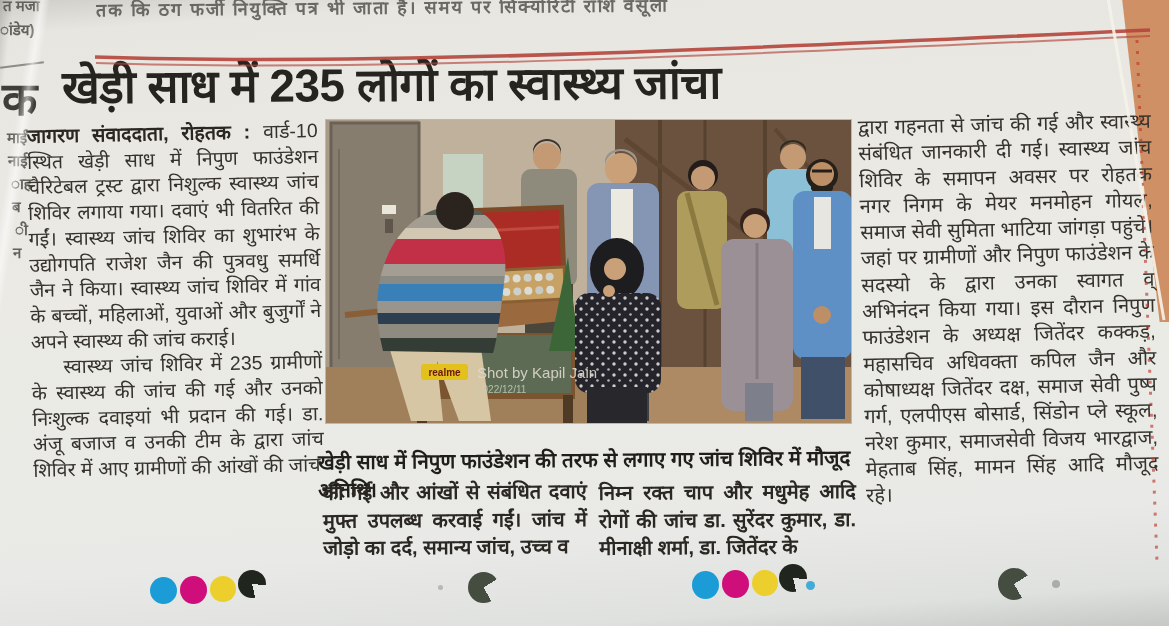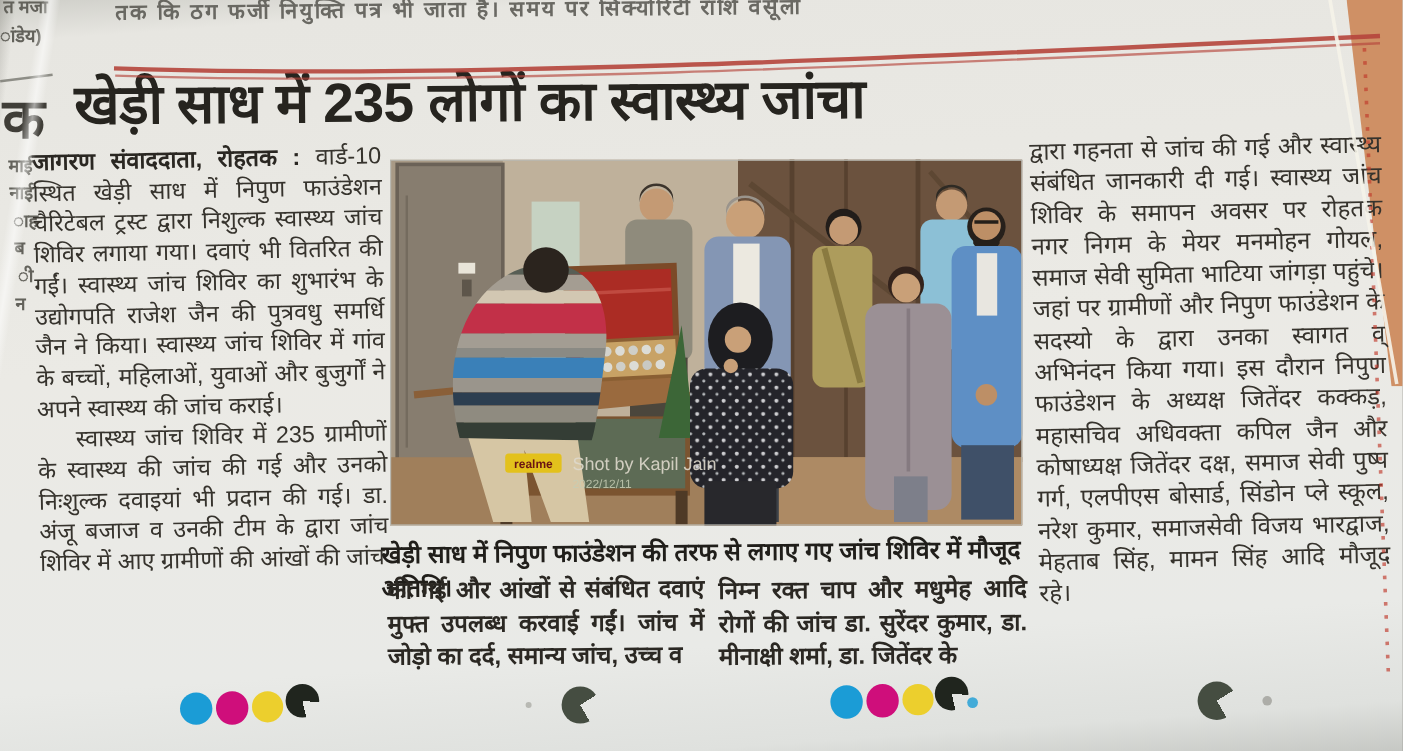--- a/index.html
+++ b/index.html
@@ -38,21 +38,21 @@
   .frag{position:absolute;color:#63625b;font-size:15px;font-weight:700;}
   .frag-rule{position:absolute;left:0;top:64px;width:44px;height:2px;background:#8d8d86;transform:rotate(-7deg);}
   .bodytext{color:#36332d;text-align:justify;}
   .col-left{
     position:absolute;top:121px;left:30px;width:291px;
     font-size:19.5px;line-height:25.7px;transform:rotate(-1.15deg);
   }
   .col-left p{margin:0;}
   .col-left p + p{text-indent:32px;}
   .byline{font-weight:700;color:#2a2722;}
-  .photo{position:absolute;top:133px;left:325px;width:527px;height:287px;}
+  .photo{position:absolute;top:119px;left:325px;width:527px;height:287px;}
   .caption{
     position:absolute;top:445px;left:318px;width:548px;
     font-size:20.5px;font-weight:700;color:#201e1a;transform:rotate(-.5deg);
   }
   .mid{position:absolute;top:479px;font-size:20px;line-height:27.6px;font-weight:700;color:#2b2823;text-align:justify;}
   .mid-a{left:323px;width:264px;transform:rotate(-.4deg);}
   .mid-b{left:599px;width:257px;transform:rotate(-.4deg);}
   .col-right{
     position:absolute;top:111px;left:862px;width:293px;
     font-size:20px;line-height:26.3px;transform:rotate(-1.3deg);

